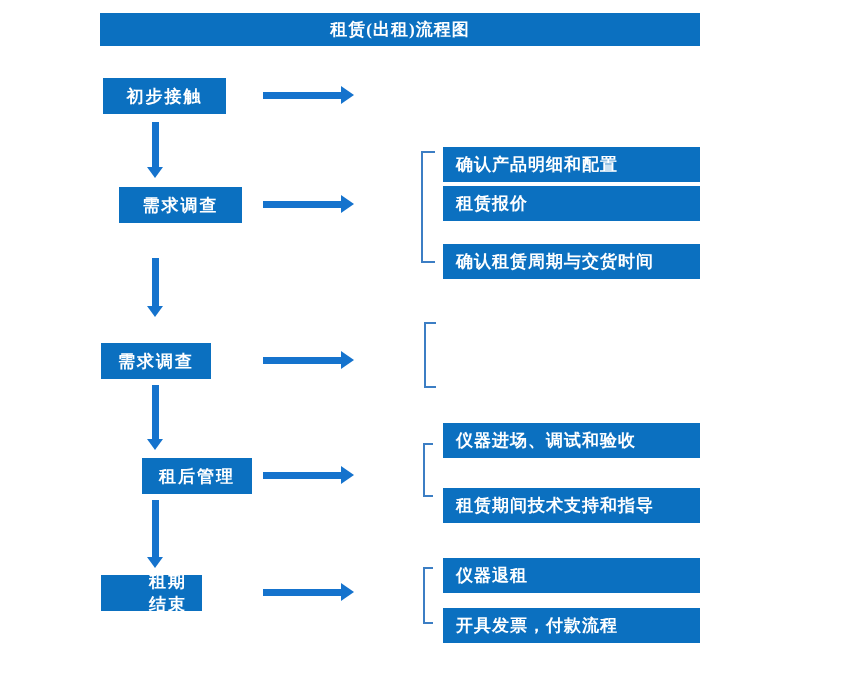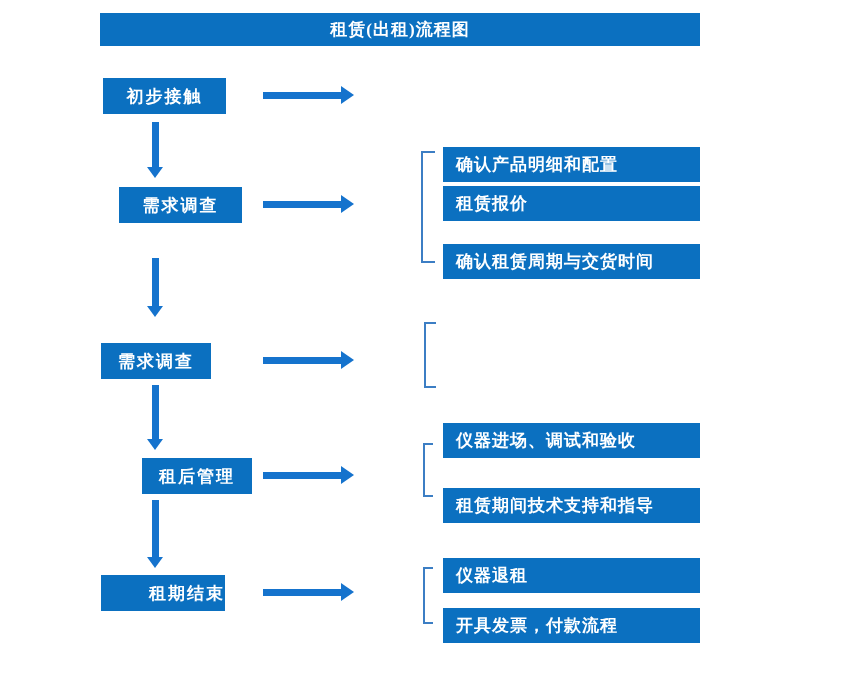--- a/index.html
+++ b/index.html
@@ -81,21 +81,21 @@
 <body>
 
 <div class="canvas">
 
   <div class="title">租赁(出租)流程图</div>
 
   <div class="sbox" style="left:103px; top:78px;  width:123px;">初步接触</div>
   <div class="sbox" style="left:103px; top:187px; width:123px;margin-left:16px;">需求调查</div>
   <div class="sbox" style="left:101px; top:343px; width:110px;">需求调查</div>
   <div class="sbox" style="left:101px; top:458px; width:110px;margin-left:41px;">租后管理</div>
-  <div class="sbox" style="left:101px; top:575px; width:124px;padding-left:48px;">租期结束</div>
+  <div class="sbox" style="left:101px; top:575px; width:101px;padding-left:48px;">租期结束</div>
 
   <div class="varrow" style="left:147px; top:122px; height:56px;">
       <div class="vshaft"></div>
       <div class="vhead"></div>
     </div>
   <div class="varrow" style="left:147px; top:258px; height:59px;">
       <div class="vshaft"></div>
       <div class="vhead"></div>
     </div>
   <div class="varrow" style="left:147px; top:385px; height:65px;">

